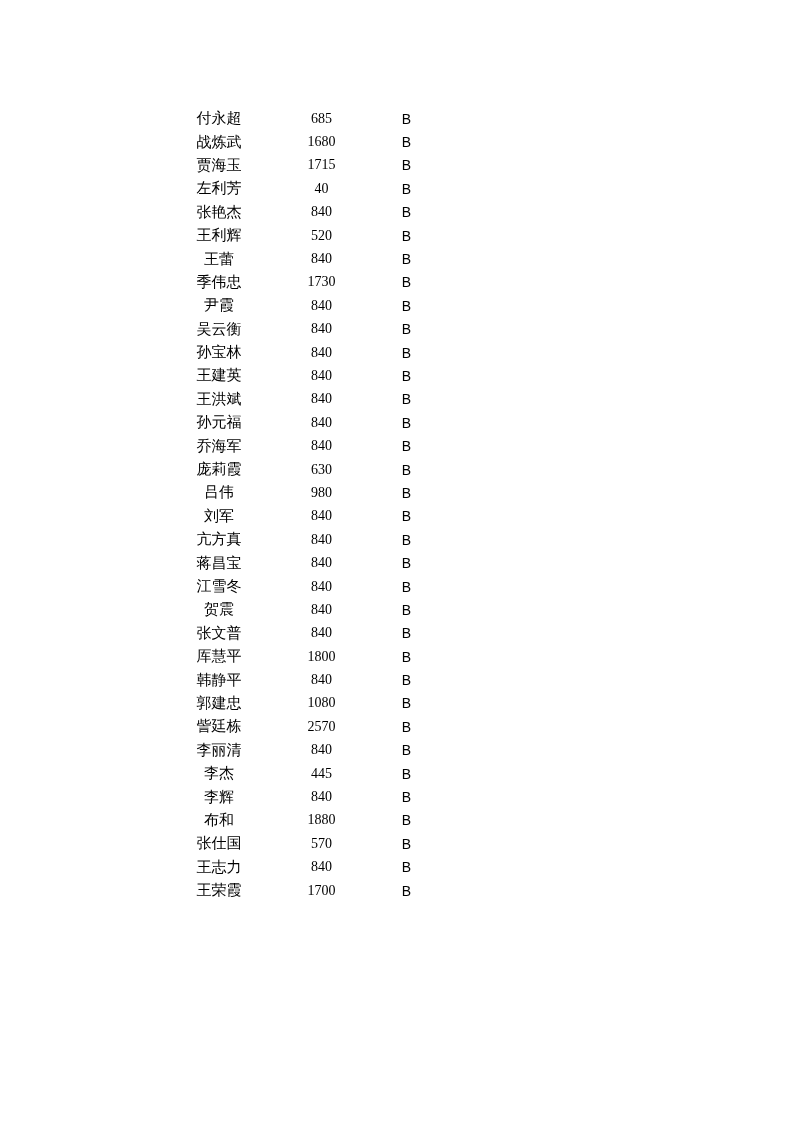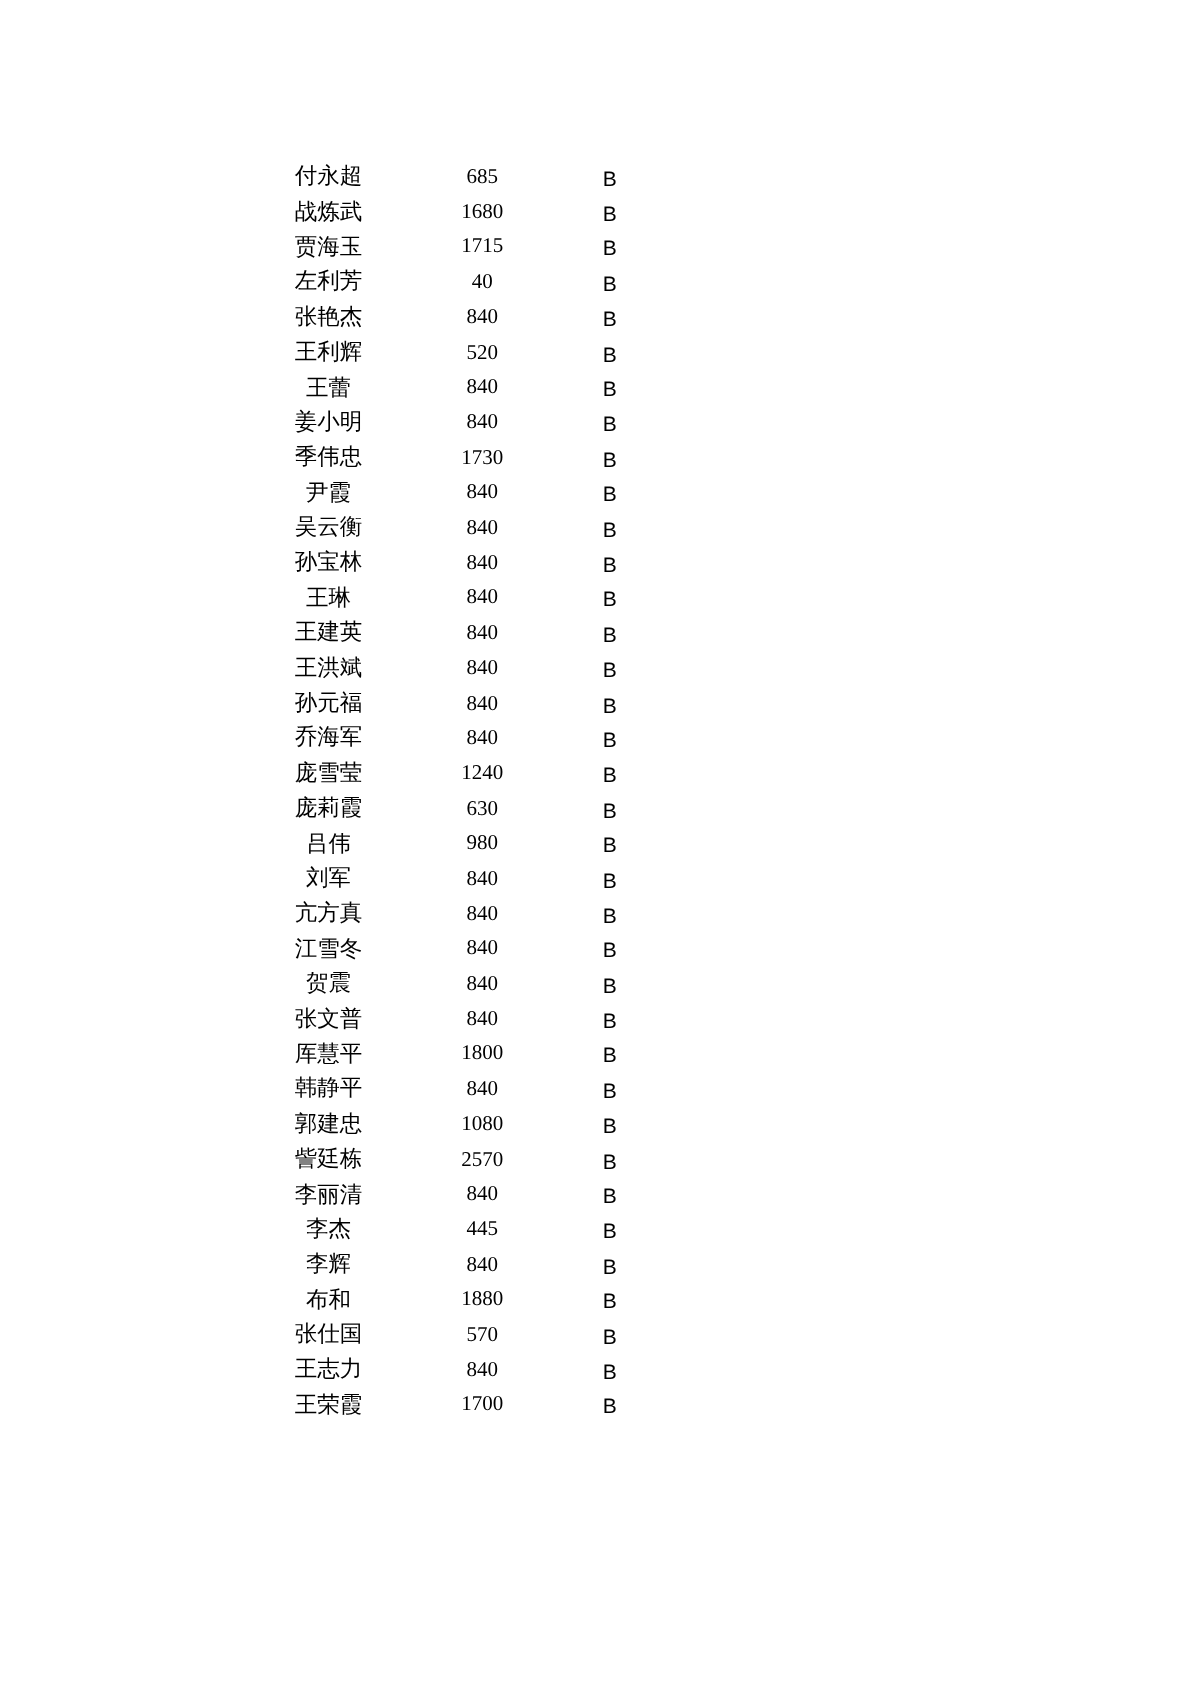--- a/index.html
+++ b/index.html
@@ -94,25 +94,20 @@
     <td class="col-value">520</td>
     <td class="col-grade">B</td>
   </tr>
 
   <tr>
     <td class="col-name">王蕾</td>
     <td class="col-value">840</td>
     <td class="col-grade">B</td>
   </tr>
 
-  <tr>
-    <td class="col-name">姜小明</td>
-    <td class="col-value">840</td>
-    <td class="col-grade">B</td>
-  </tr>
 
   <tr>
     <td class="col-name">季伟忠</td>
     <td class="col-value">1730</td>
     <td class="col-grade">B</td>
   </tr>
 
   <tr>
     <td class="col-name">尹霞</td>
     <td class="col-value">840</td>
@@ -124,25 +119,20 @@
     <td class="col-value">840</td>
     <td class="col-grade">B</td>
   </tr>
 
   <tr>
     <td class="col-name">孙宝林</td>
     <td class="col-value">840</td>
     <td class="col-grade">B</td>
   </tr>
 
-  <tr>
-    <td class="col-name">王琳</td>
-    <td class="col-value">840</td>
-    <td class="col-grade">B</td>
-  </tr>
 
   <tr>
     <td class="col-name">王建英</td>
     <td class="col-value">840</td>
     <td class="col-grade">B</td>
   </tr>
 
   <tr>
     <td class="col-name">王洪斌</td>
     <td class="col-value">840</td>
@@ -154,25 +144,20 @@
     <td class="col-value">840</td>
     <td class="col-grade">B</td>
   </tr>
 
   <tr>
     <td class="col-name">乔海军</td>
     <td class="col-value">840</td>
     <td class="col-grade">B</td>
   </tr>
 
-  <tr>
-    <td class="col-name">庞雪莹</td>
-    <td class="col-value">1240</td>
-    <td class="col-grade">B</td>
-  </tr>
 
   <tr>
     <td class="col-name">庞莉霞</td>
     <td class="col-value">630</td>
     <td class="col-grade">B</td>
   </tr>
 
   <tr>
     <td class="col-name">吕伟</td>
     <td class="col-value">980</td>
@@ -184,20 +169,25 @@
     <td class="col-value">840</td>
     <td class="col-grade">B</td>
   </tr>
 
   <tr>
     <td class="col-name">亢方真</td>
     <td class="col-value">840</td>
     <td class="col-grade">B</td>
   </tr>
 
+  <tr>
+    <td class="col-name">蒋昌宝</td>
+    <td class="col-value">840</td>
+    <td class="col-grade">B</td>
+  </tr>
 
   <tr>
     <td class="col-name">江雪冬</td>
     <td class="col-value">840</td>
     <td class="col-grade">B</td>
   </tr>
 
   <tr>
     <td class="col-name">贺震</td>
     <td class="col-value">840</td>

